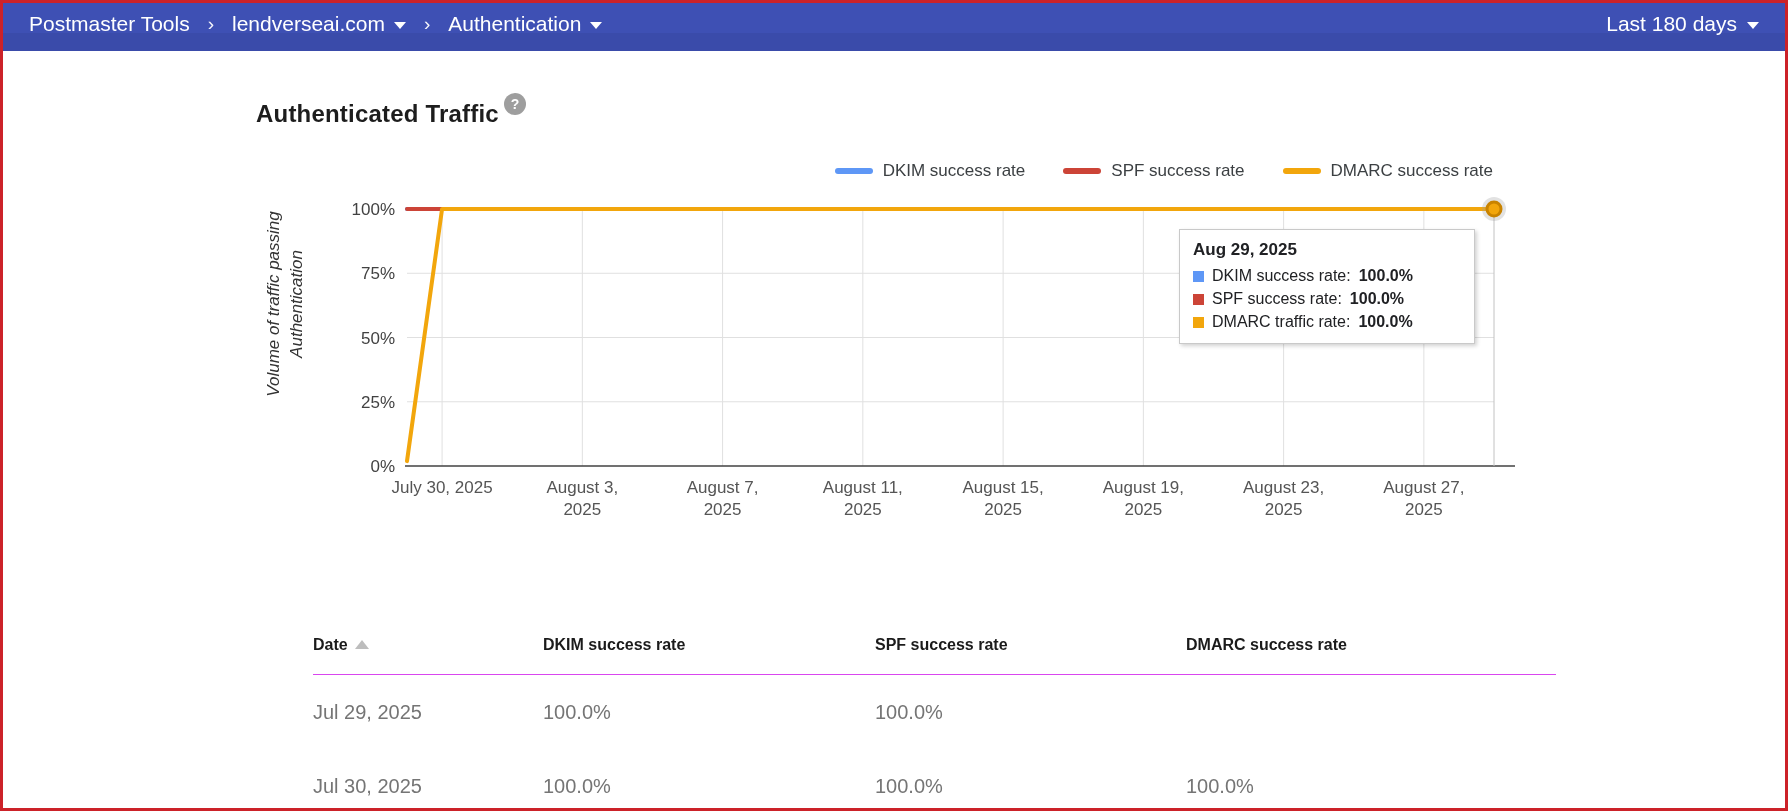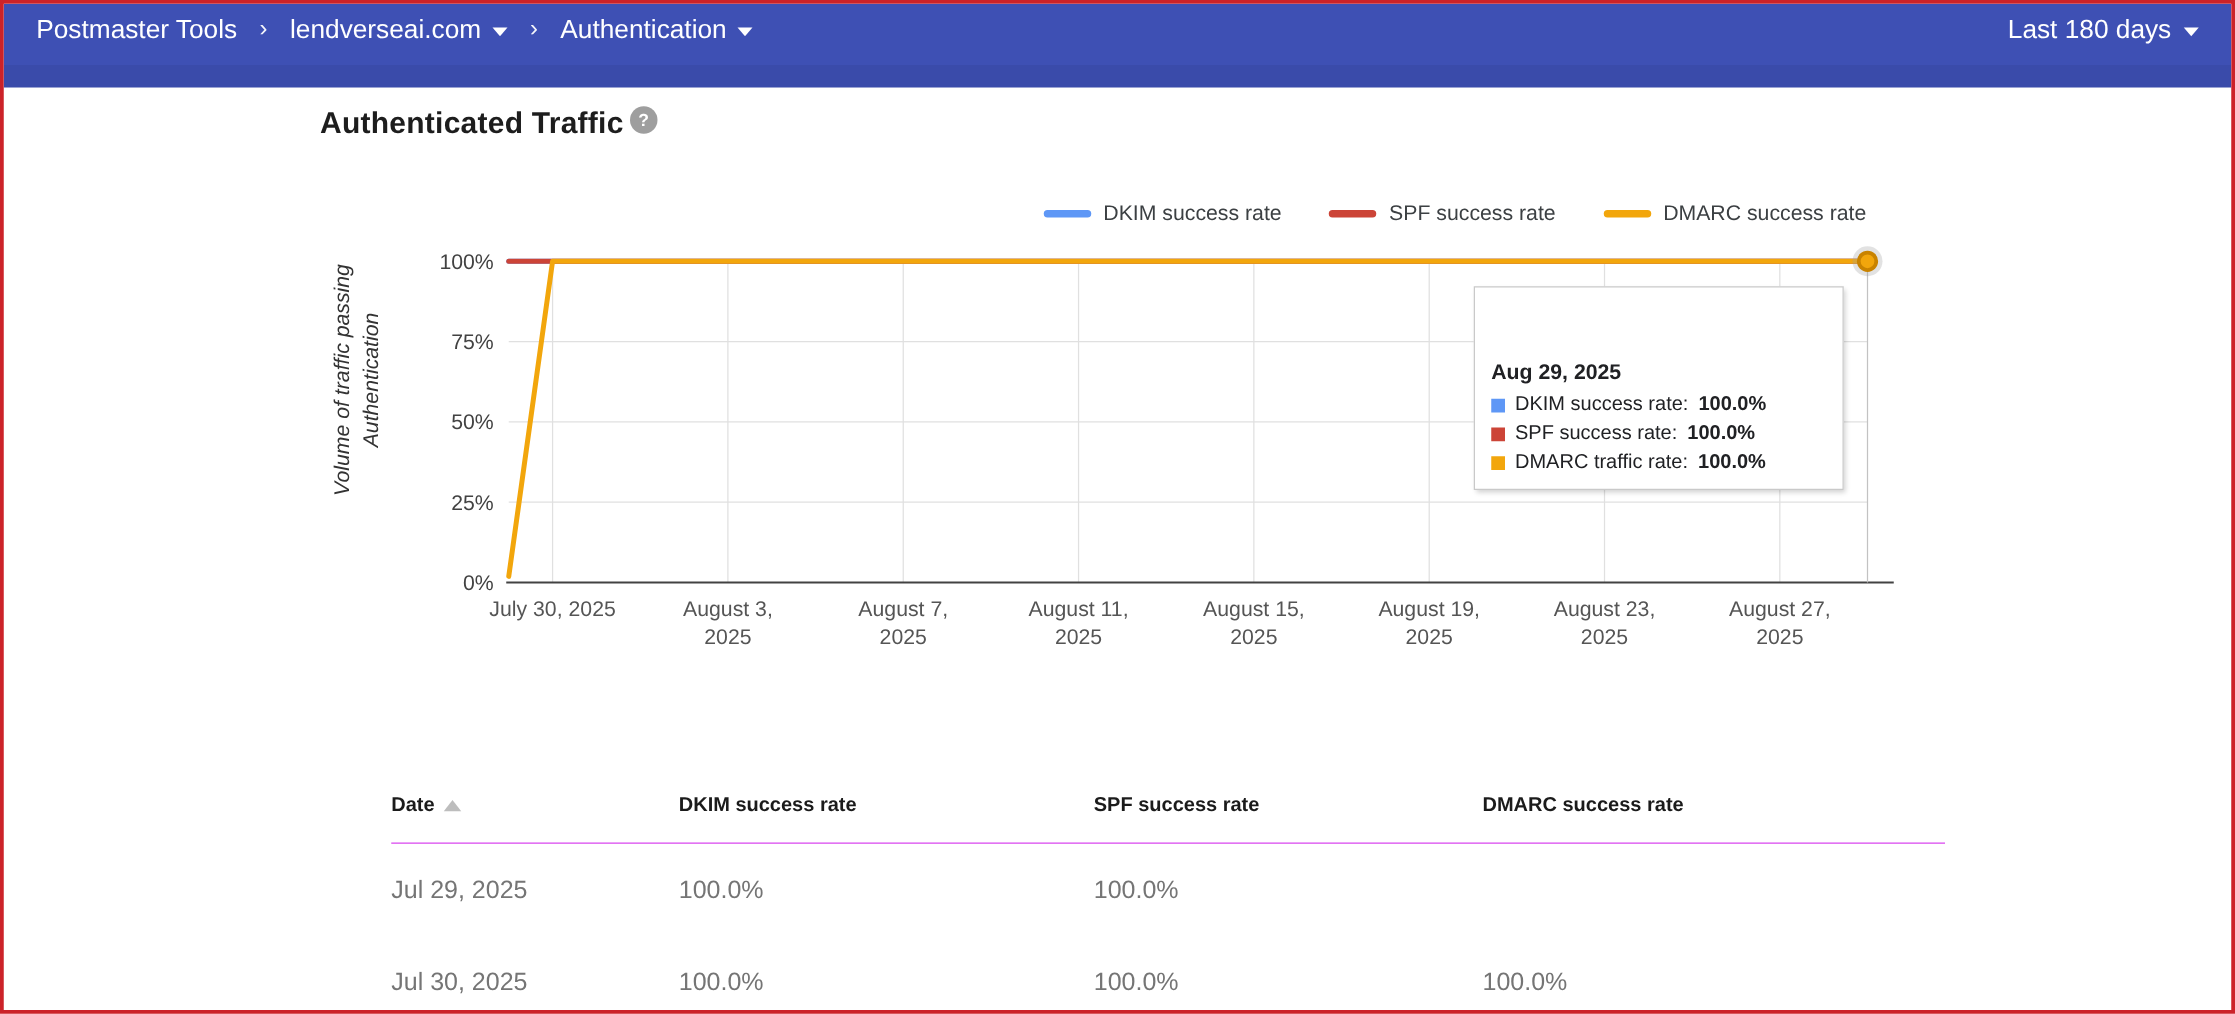--- a/index.html
+++ b/index.html
@@ -6,21 +6,21 @@
   html,body { width:1788px; height:811px; }
   body {
     font-family:"Liberation Sans","DejaVu Sans",sans-serif;
     background:#ffffff;
     border:3px solid #cc2229;
     position:relative;
     overflow:hidden;
   }
   
   .topbar {
-    position:absolute; left:0; top:0; width:100%; height:67px;
+    position:absolute; left:0; top:0; width:100%; height:48px;
     background:#3e50b4;
     box-shadow:inset 0 -18px 0 rgba(0,0,0,0.05);
     display:flex; align-items:flex-start; justify-content:space-between;
     padding:8px 26px 0 26px;
     color:#ffffff; font-size:21px; line-height:26px;
   }
   .crumbs { display:flex; align-items:center; gap:18px; }
   .crumb { display:flex; align-items:center; gap:9px; cursor:pointer; white-space:nowrap; }
   .crumb-sep { font-size:19px; opacity:.95; }
   .caret {
@@ -28,21 +28,21 @@
     border-left:6px solid transparent; border-right:6px solid transparent;
     border-top:7px solid #ffffff; margin-top:3px;
   }
   .daterange { display:flex; align-items:center; gap:10px; cursor:pointer; white-space:nowrap; }
 
   
   .page-title-row {
     position:absolute; left:253px; top:82px;
     display:flex; align-items:center;
   }
-  .page-title { font-size:24px; font-weight:bold; color:#1d1d1d; letter-spacing:0.2px; }
+  .page-title { font-size:24px; font-weight:bold; color:#1d1d1d; letter-spacing:0.2px;margin-top:15px; }
   .help-icon {
     width:22px; height:22px; border-radius:50%;
     background:#9e9e9e; color:#ffffff;
     font-size:14px; font-weight:bold;
     display:flex; align-items:center; justify-content:center;
     margin-left:5px; margin-top:-6px; cursor:pointer;
   }
 
   
   .legend {
@@ -68,21 +68,21 @@
 
   
   .tooltip {
     position:absolute; left:1176px; top:226px; width:296px;
     background:#ffffff;
     border:1px solid #c9c9c9;
     box-shadow:2px 2px 4px rgba(0,0,0,0.18);
     padding:10px 14px 12px 13px;
     font-size:16px; color:#202124;
   }
-  .tooltip-title { font-weight:bold; font-size:17px; margin-bottom:7px;margin-top:48px; }
+  .tooltip-title { font-weight:bold; font-size:17px; margin-bottom:7px; }
   .tooltip-row { display:flex; align-items:center; gap:8px; margin-top:5px; white-space:nowrap; }
   .tooltip-square { width:11px; height:11px; flex:0 0 11px; }
   .tooltip-label { color:#202124;text-align:center; }
   .tooltip-value { font-weight:bold; }
 
   
   .data-table { position:absolute; left:310px; top:612px; width:1243px; }
   .t-header {
     display:grid; grid-template-columns:230px 332px 311px 370px;
     height:60px; align-items:center;

